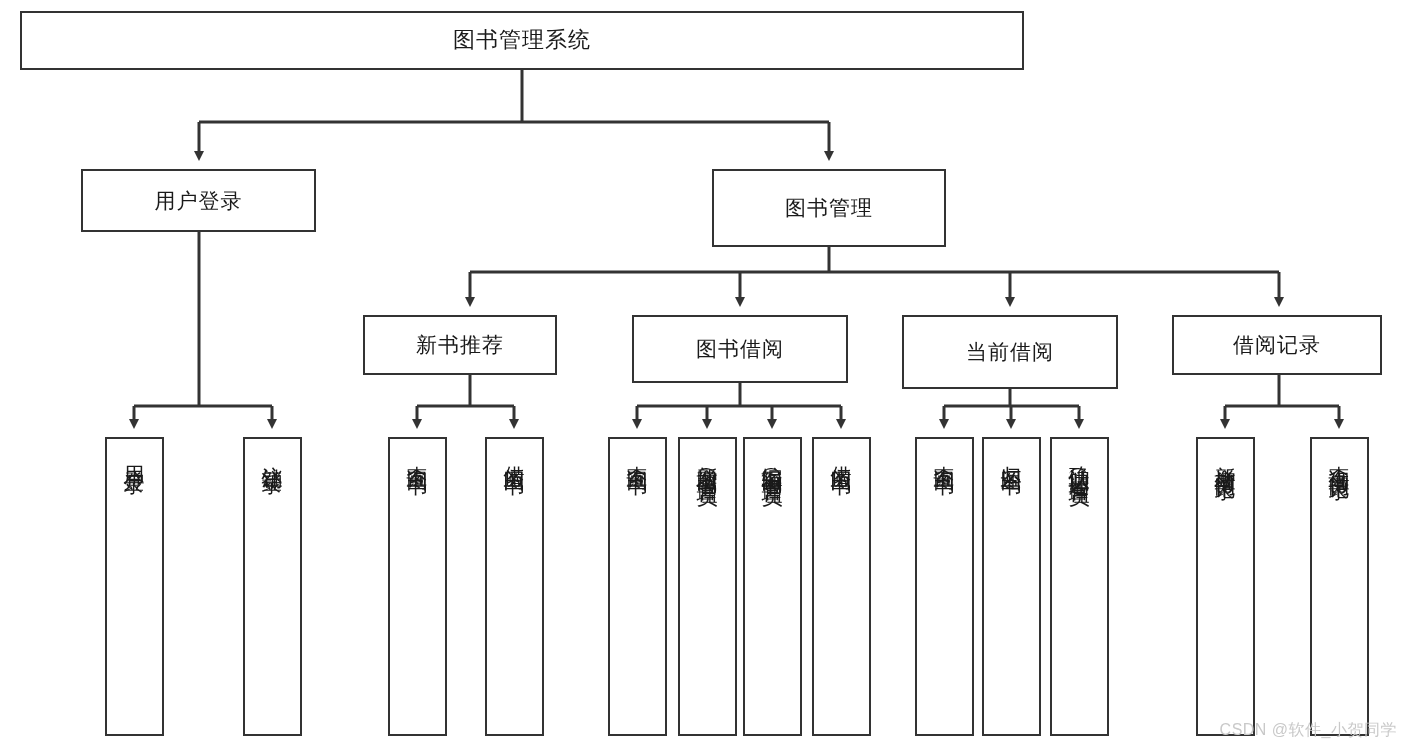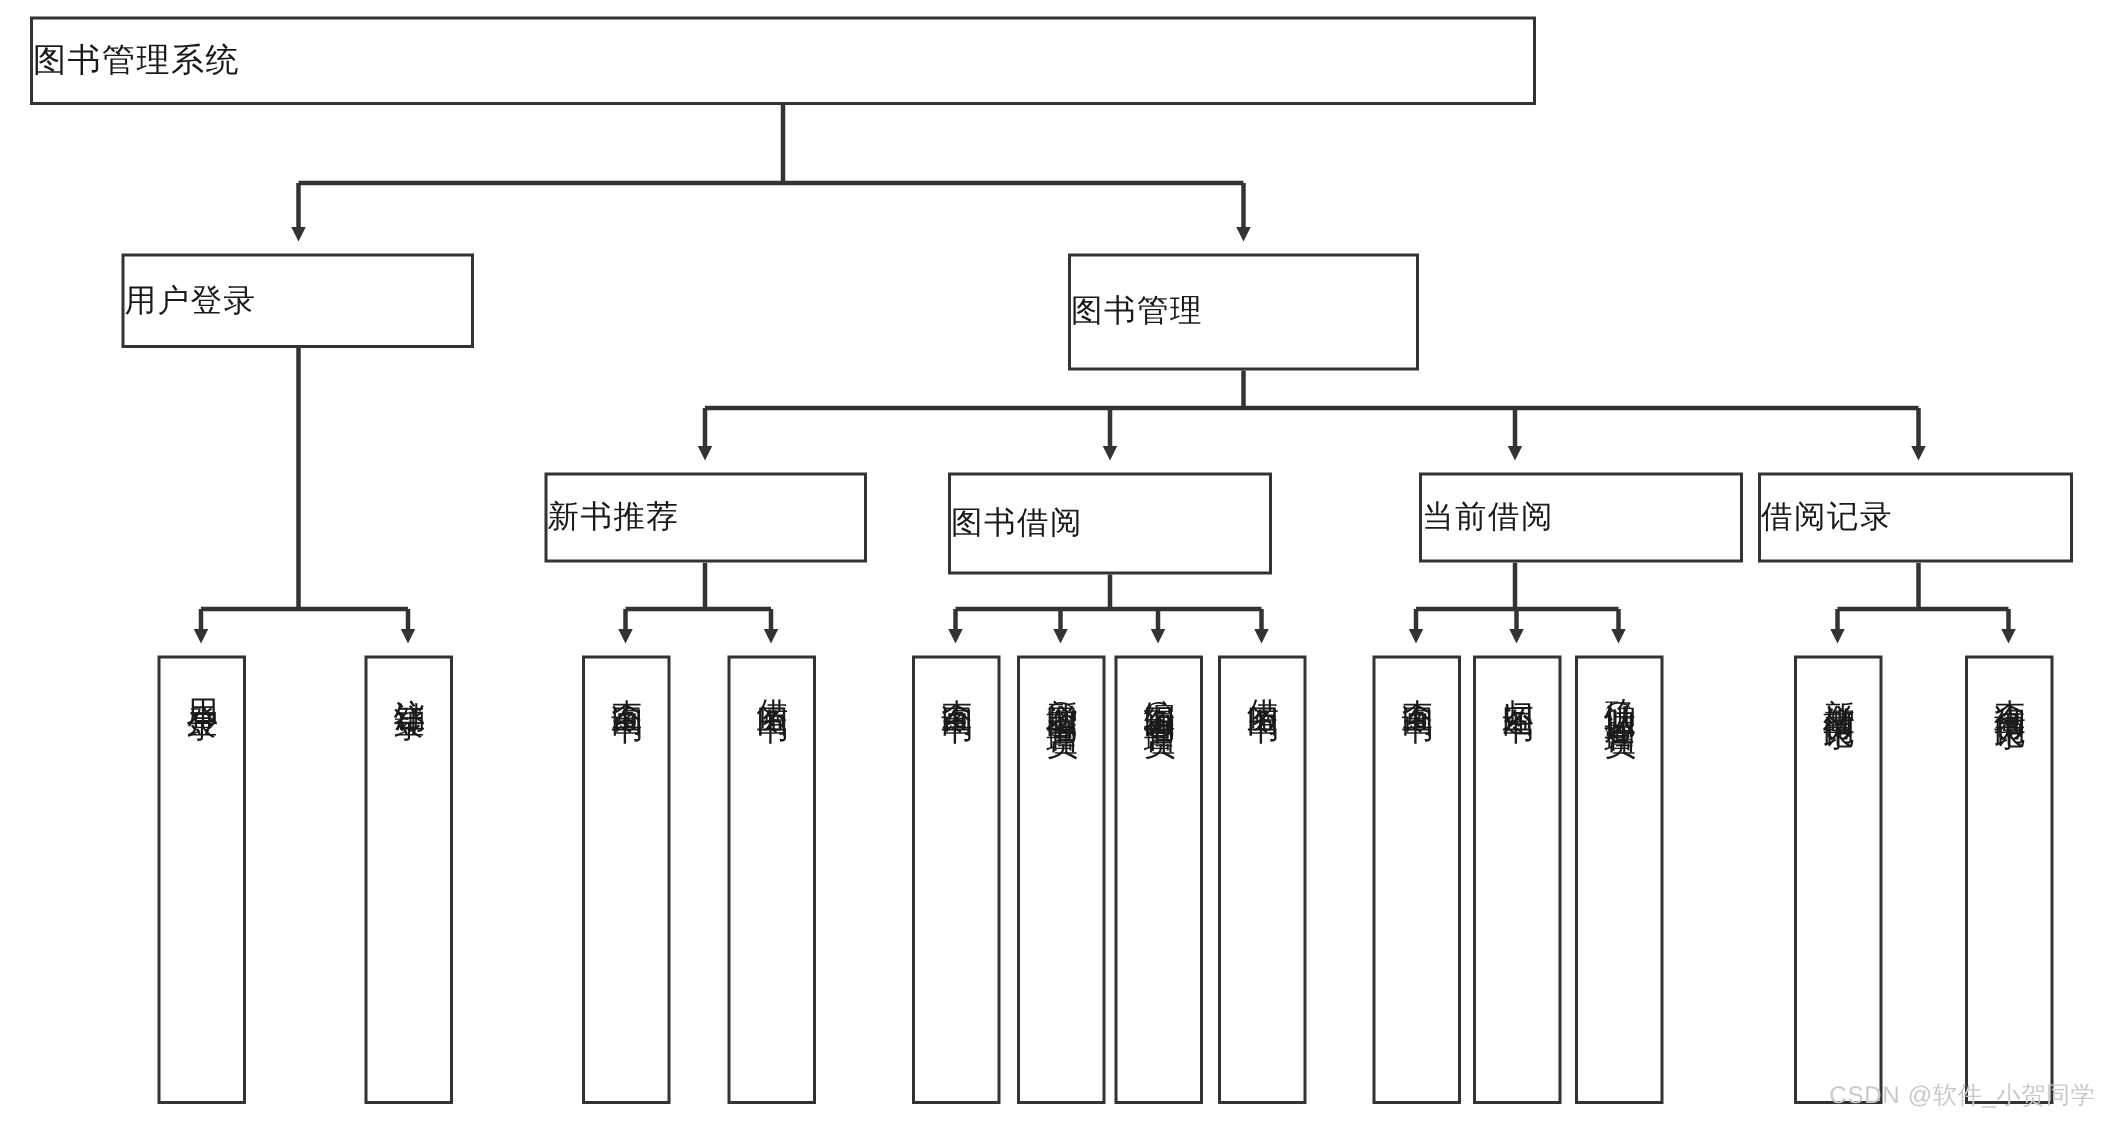--- a/index.html
+++ b/index.html
@@ -26,20 +26,21 @@
     height: 747px;
     pointer-events: none;
   }
   .node {
     position: absolute;
     box-sizing: border-box;
     border: 2px solid #333333;
     background: #ffffff;
     display: flex;
     align-items: center;
+    justify-content: center;
     color: #1a1a1a;
   }
   .node .lbl {
     display: block;
     text-align: center;
     line-height: 1.12;
     white-space: nowrap;
   }
   
   .node.h .lbl {
@@ -134,27 +135,27 @@
     <span class="lbl">图书管理系统</span>
   </div>
 
   <div class="node h" style="left:81px; top:169px; width:235px; height:63px;">
     <span class="lbl">用户登录</span>
   </div>
   <div class="node h" style="left:712px; top:169px; width:234px; height:78px;">
     <span class="lbl">图书管理</span>
   </div>
 
-  <div class="node h" style="left:363px; top:315px; width:215px; height:60px;">
+  <div class="node h" style="left:363px; top:315px; width:194px; height:60px;">
     <span class="lbl">新书推荐</span>
   </div>
   <div class="node h" style="left:632px; top:315px; width:216px; height:68px;">
     <span class="lbl">图书借阅</span>
   </div>
-  <div class="node h" style="left:902px; top:315px; width:216px; height:60px;margin-left:44px;">
+  <div class="node h" style="left:902px; top:315px; width:216px; height:74px;">
     <span class="lbl">当前借阅</span>
   </div>
   <div class="node h" style="left:1172px; top:315px; width:210px; height:60px;">
     <span class="lbl">借阅记录</span>
   </div>
 
   <div class="node v" style="left:105px; top:437px; width:59px; height:299px;">
     <span class="lbl">用户登录</span>
   </div>
   <div class="node v" style="left:243px; top:437px; width:59px; height:299px;">

